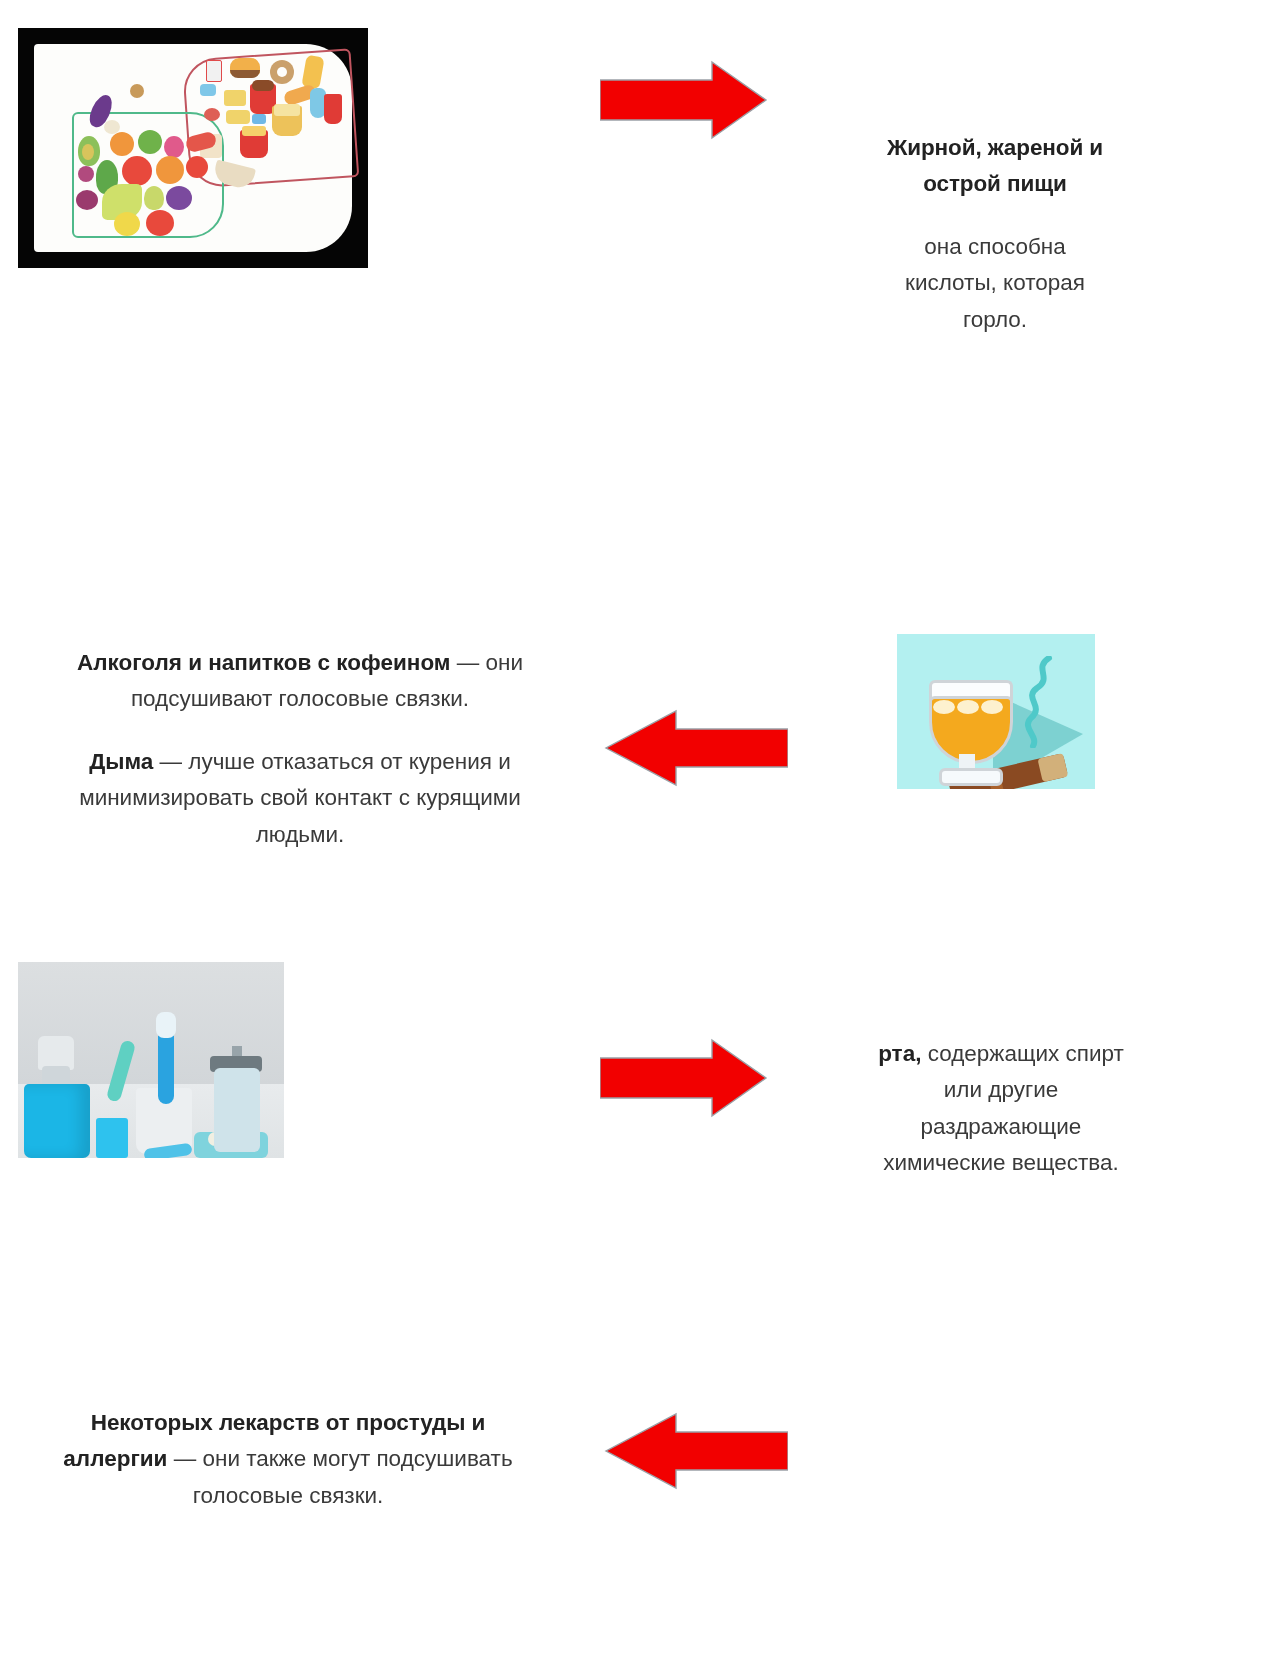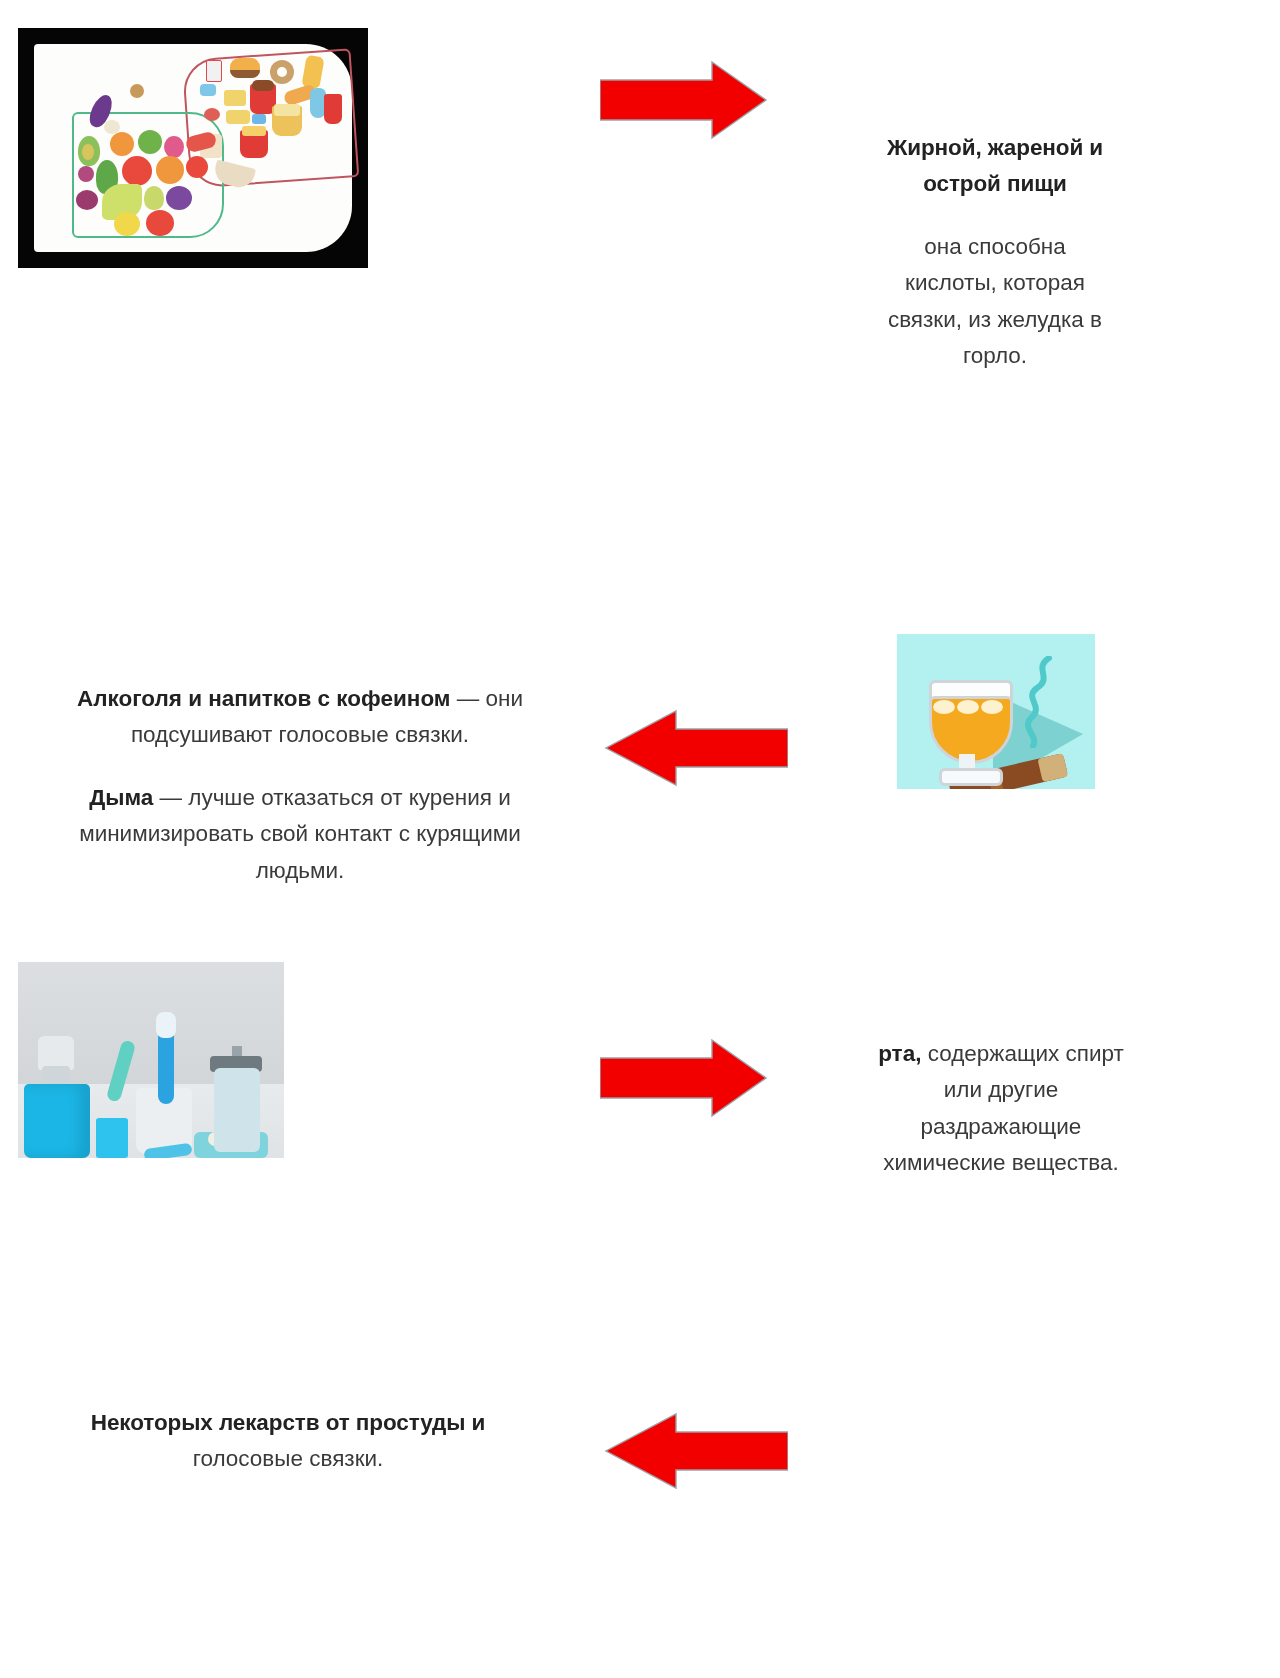--- a/index.html
+++ b/index.html
@@ -245,25 +245,24 @@
       <polygon points="0,20 112,20 112,2 166,40 112,78 112,60 0,60" fill="#f20000" stroke="#9aa0a6" stroke-width="1.4"></polygon>
     </svg>
   </div>
 
   <div class="text-col" style="left:835px; top:130px; width:320px;">
     <div class="heading">Жирной, жареной и</div>
     <div class="heading">острой пищи</div>
     <div class="gap"></div>
     <div class="para">она способна</div>
     <div class="para">кислоты, которая</div>
-    <div class="para">связки, из желудка в</div>
     <div class="para">горло.</div>
   </div>
 
-  <div class="text-col" style="left:12px; top:645px; width:576px;margin-top:36px;">
+  <div class="text-col" style="left:12px; top:645px; width:576px;">
     <div class="para"><b>Алкоголя и напитков с кофеином</b> — они</div>
     <div class="para">подсушивают голосовые связки.</div>
     <div class="gap"></div>
     <div class="para"><b>Дыма</b> — лучше отказаться от курения и</div>
     <div class="para">минимизировать свой контакт с курящими</div>
     <div class="para">людьми.</div>
   </div>
 
   <div class="arrow" style="left:602px; top:705px;">
     <svg width="186" height="86" viewBox="0 0 186 86" aria-hidden="true">
@@ -326,16 +325,17 @@
   </div>
 
   <div class="arrow" style="left:602px; top:1408px;">
     <svg width="186" height="86" viewBox="0 0 186 86" aria-hidden="true">
       <polygon points="186,24 74,24 74,6 4,43 74,80 74,62 186,62" fill="#f20000" stroke="#9aa0a6" stroke-width="1.4"></polygon>
     </svg>
   </div>
 
   <div class="text-col" style="left:0; top:1405px; width:576px;">
     <div class="heading">Некоторых лекарств от простуды и</div>
+    <div class="para"><b>аллергии</b> — они также могут подсушивать</div>
     <div class="para">голосовые связки.</div>
   </div>
 
 </div>
 
 </body></html>

